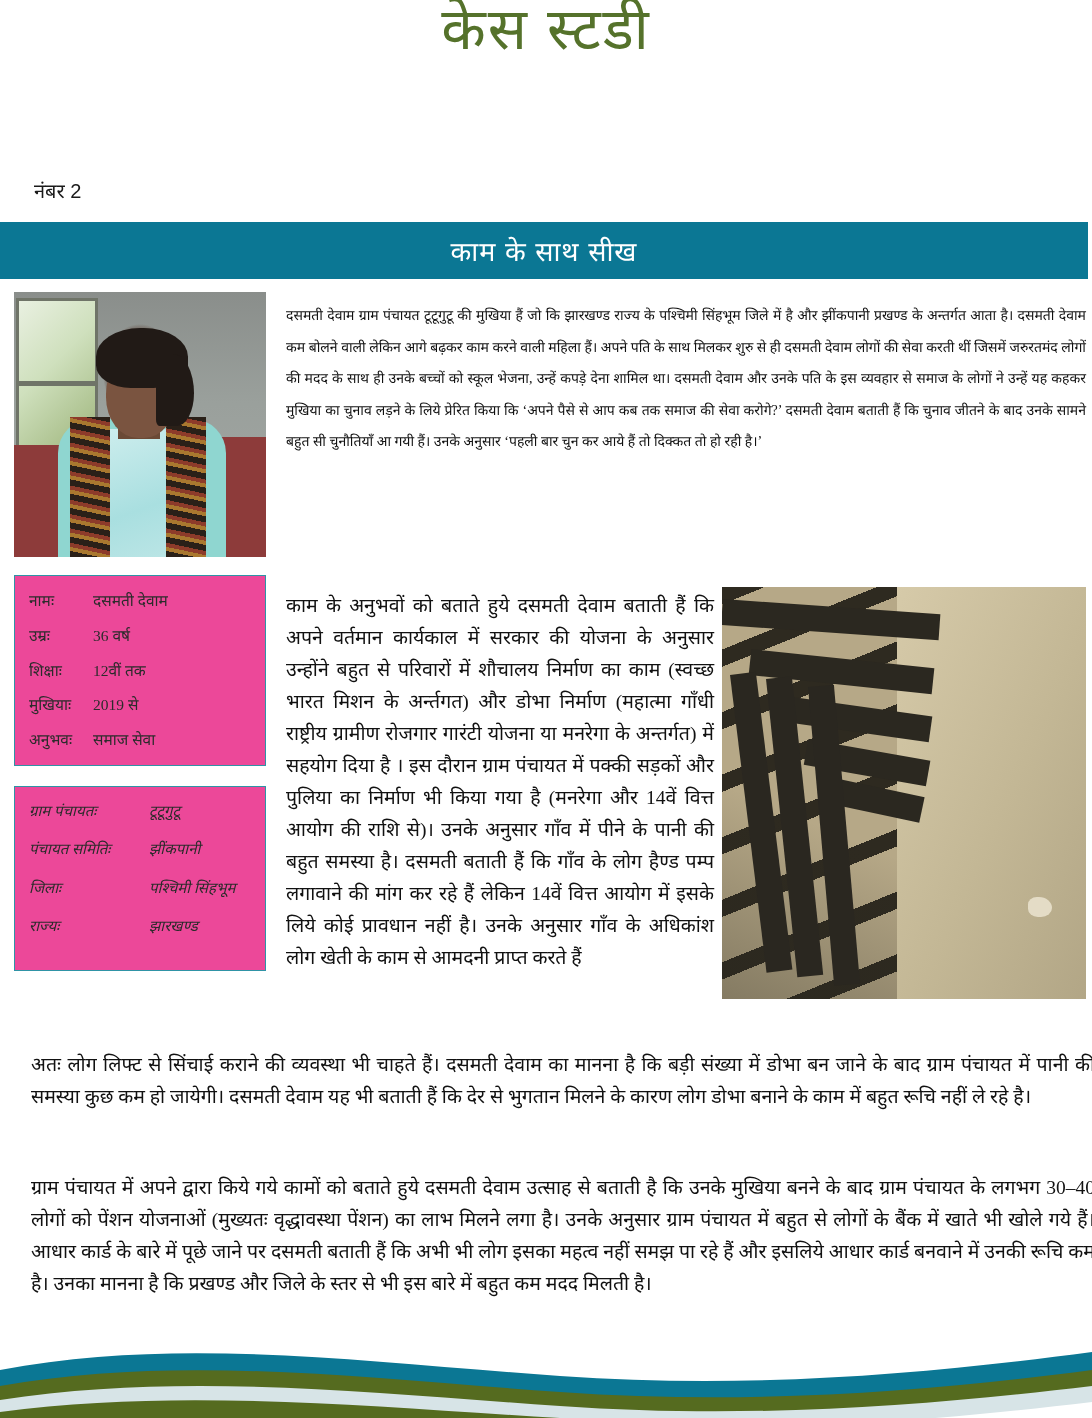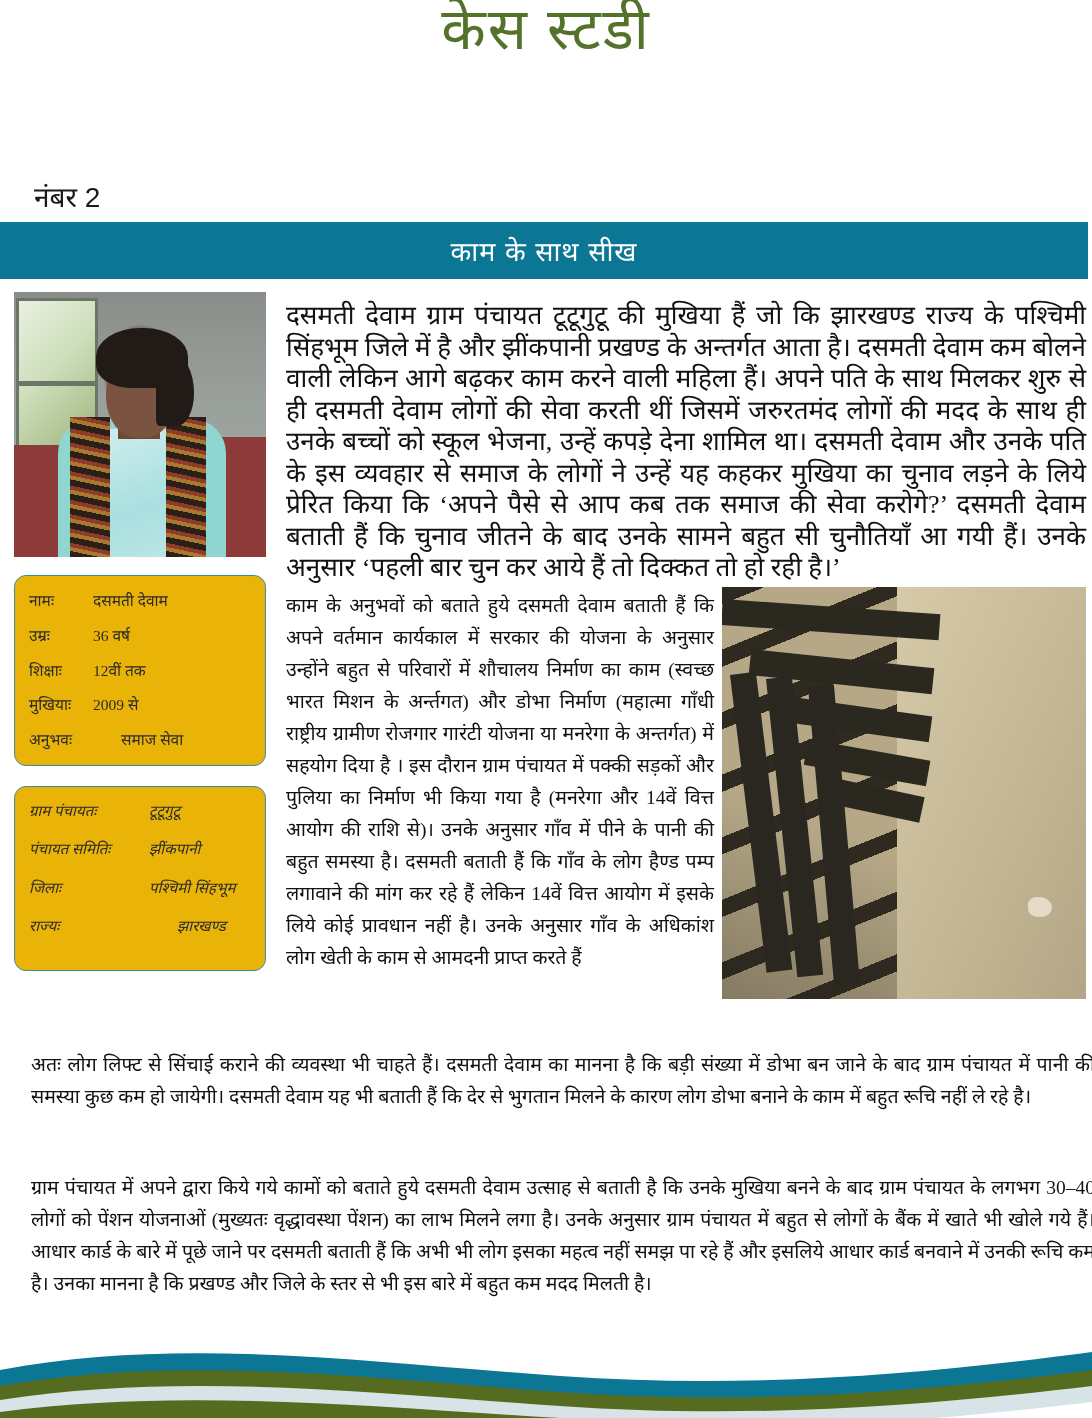--- a/index.html
+++ b/index.html
@@ -24,21 +24,21 @@
     line-height: 1;
     font-weight: 400;
     margin: 0;
     letter-spacing: 2px;
     font-family: "Liberation Sans", "DejaVu Sans", sans-serif;
   }
   .case-number {
     position: absolute;
     left: 34px;
     top: 177px;
-    font-size: 28px;
+    font-size: 20px;
     color: #1a1a1a;
     font-family: "Liberation Sans", "DejaVu Sans", sans-serif;
   }
 
   
   .banner {
     position: absolute;
     left: 0;
     top: 222px;
     width: 1088px;
@@ -108,46 +108,46 @@
     background: #211a16; border-radius: 48% 48% 38% 38%;
   }
   .pt-hair2 {
     position: absolute; left: 142px; top: 62px; width: 38px; height: 72px;
     background: #211a16; border-radius: 0 60% 50% 10%;
   }
 
   .info-box {
     margin-top: 18px;
     border: 1.6px solid #2f93a6;
-    border-radius: 12px;
+    border-radius: 0;
     padding: 16px 4px 14px 14px;
     box-sizing: border-box;
-    background: #eab308;
+    background: #ec4899;
   }
   .info-box.box-two { margin-top: 20px; font-style: italic; }
   .info-row {
     display: flex;
     font-size: 15.5px;
     margin-bottom: 17px;
     line-height: 1.15;
   }
-  .info-row:last-child { margin-bottom: 2px; gap: 28px; }
+  .info-row:last-child { margin-bottom: 2px; }
   .info-label { color: #2b2b2b; flex: 0 0 auto; }
   .info-value { color: #2b2b2b; }
   .box-one .info-label { width: 64px; }
   .box-two .info-row { margin-bottom: 21px; font-size: 15px; }
   .box-two .info-label { width: 120px; }
 
   
   .intro-para {
     position: absolute;
     left: 286px;
     top: 300px;
     width: 800px;
-    font-size: 26px;
+    font-size: 14px;
     line-height: 31.5px;
     text-align: justify;
     text-justify: inter-word;
     color: #111111;
     margin: 0;
   }
 
   .mid-para {
     position: absolute;
     left: 286px;
@@ -263,21 +263,21 @@
     <div class="info-row">
       <span class="info-label">उम्रः</span>
       <span class="info-value">36 वर्ष</span>
     </div>
     <div class="info-row">
       <span class="info-label">शिक्षाः</span>
       <span class="info-value">12वीं तक</span>
     </div>
     <div class="info-row">
       <span class="info-label">मुखियाः</span>
-      <span class="info-value">2009 से</span>
+      <span class="info-value">2019 से</span>
     </div>
     <div class="info-row">
       <span class="info-label">अनुभवः</span>
       <span class="info-value">समाज सेवा</span>
     </div>
   </div>
 
   <div class="info-box box-two">
     <div class="info-row">
       <span class="info-label">ग्राम पंचायतः</span>

